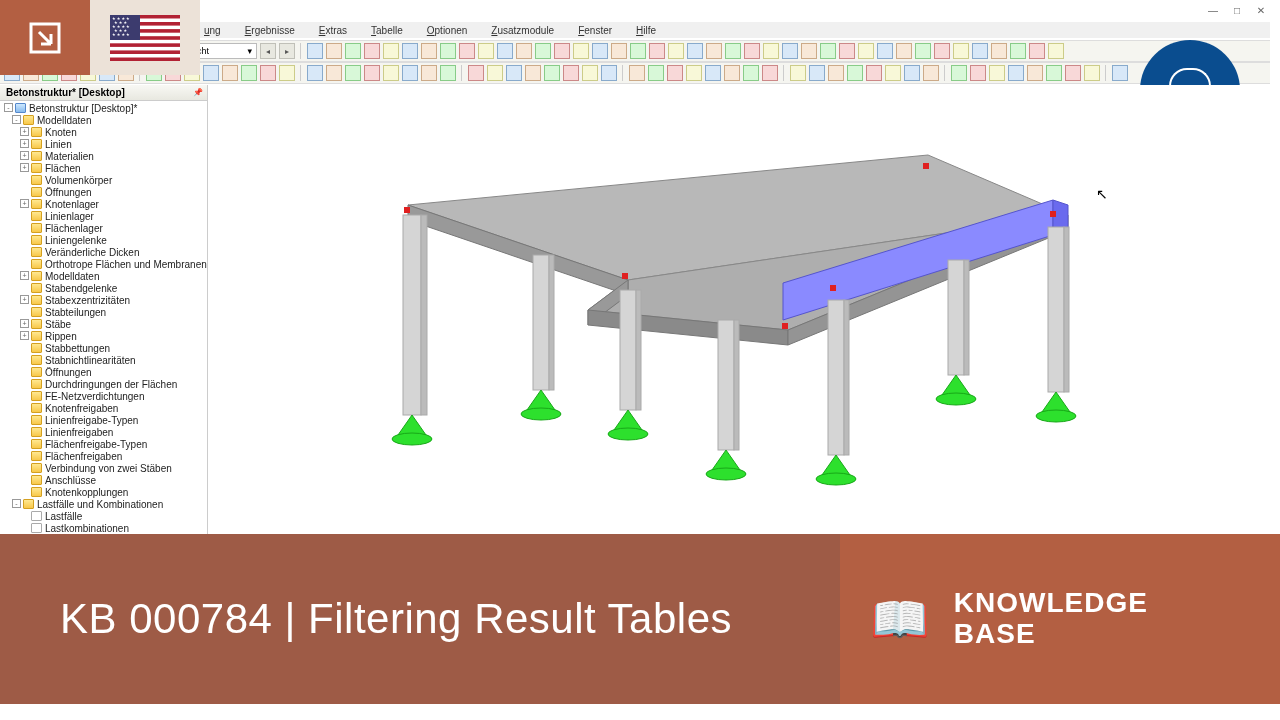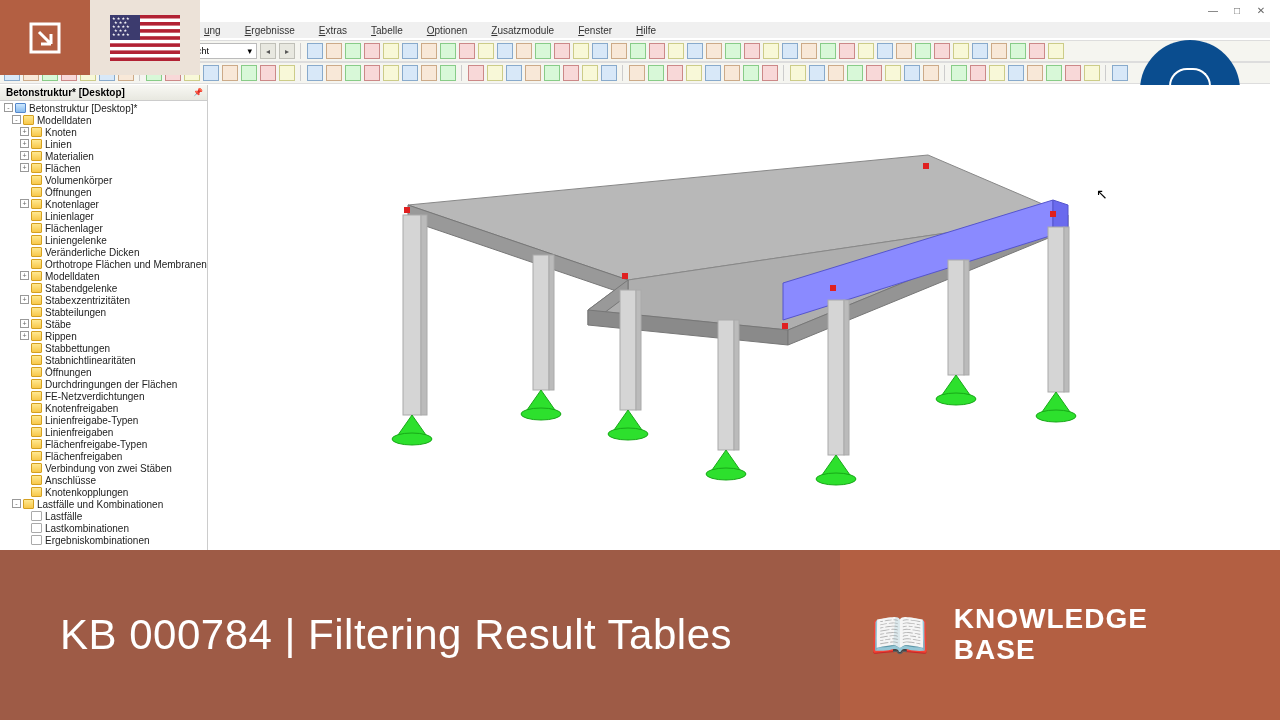--- a/index.html
+++ b/index.html
@@ -32,21 +32,21 @@
 .nav-header{height:16px;background:linear-gradient(#f8f8f4,#e8e8e0);border-bottom:1px solid #ccc;font-size:10px;font-weight:bold;padding-left:6px;display:flex;align-items:center;justify-content:space-between;padding-right:4px}
 .nav-tree{padding:2px 0;font-size:10px;line-height:12px;color:#222}
 .nav-item{display:flex;align-items:flex-start;padding-left:4px;white-space:nowrap;height:12px}
 .nav-item .exp{width:9px;height:9px;border:1px solid #999;font-size:7px;line-height:7px;text-align:center;margin-right:2px;color:#666;flex-shrink:0}
 .nav-item .noexp{width:11px;flex-shrink:0}
 .nav-item .ico{width:11px;height:10px;margin-right:3px;flex-shrink:0;border-radius:1px}
 .ico.folder{background:linear-gradient(#ffe890,#f8c84a);border:1px solid #d4a020}
 .ico.folderb{background:linear-gradient(#cde8ff,#88bbee);border:1px solid #5588cc}
 .ico.doc{background:#fff;border:1px solid #aaa}
 .viewport{position:absolute;top:85px;left:208px;right:0;bottom:170px;background:#fff;overflow:hidden}
-.footer-bar{position:absolute;bottom:0;left:0;right:0;height:170px;background:#9e5b46;display:flex}
+.footer-bar{position:absolute;bottom:16px;left:0;right:0;height:170px;background:#9e5b46;display:flex}
 .footer-left{flex:1;display:flex;align-items:center;padding-left:60px;color:#fff;font-size:42px;font-weight:400;letter-spacing:0.5px}
 .footer-right{width:440px;background:#b35f42;display:flex;align-items:center;padding-left:30px;gap:24px}
 .kb-icon{font-size:48px}
 .kb-text{color:#fff;font-size:28px;font-weight:600;line-height:1.1;letter-spacing:1px}
 .cursor{position:absolute;top:186px;left:1096px;font-size:14px;color:#000;pointer-events:none}
 .d1{padding-left:4px}.d2{padding-left:12px}.d3{padding-left:20px}
 </style>
 </head>
 <body>
 

